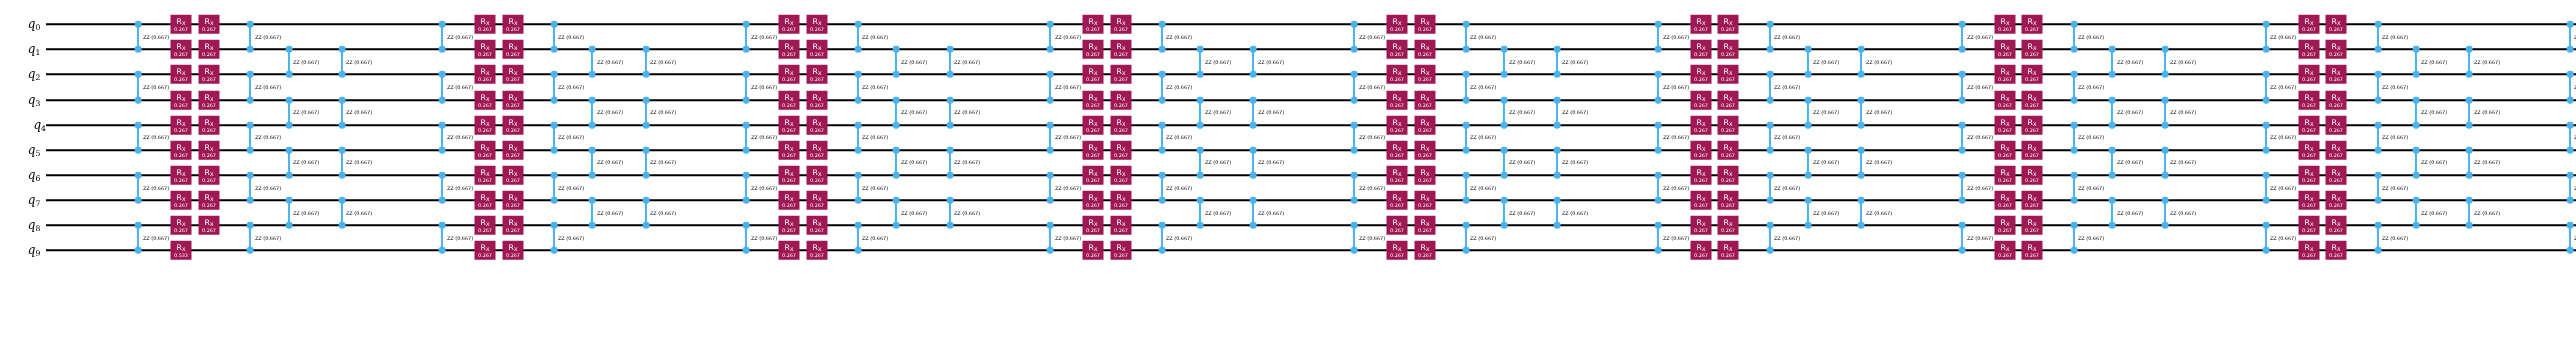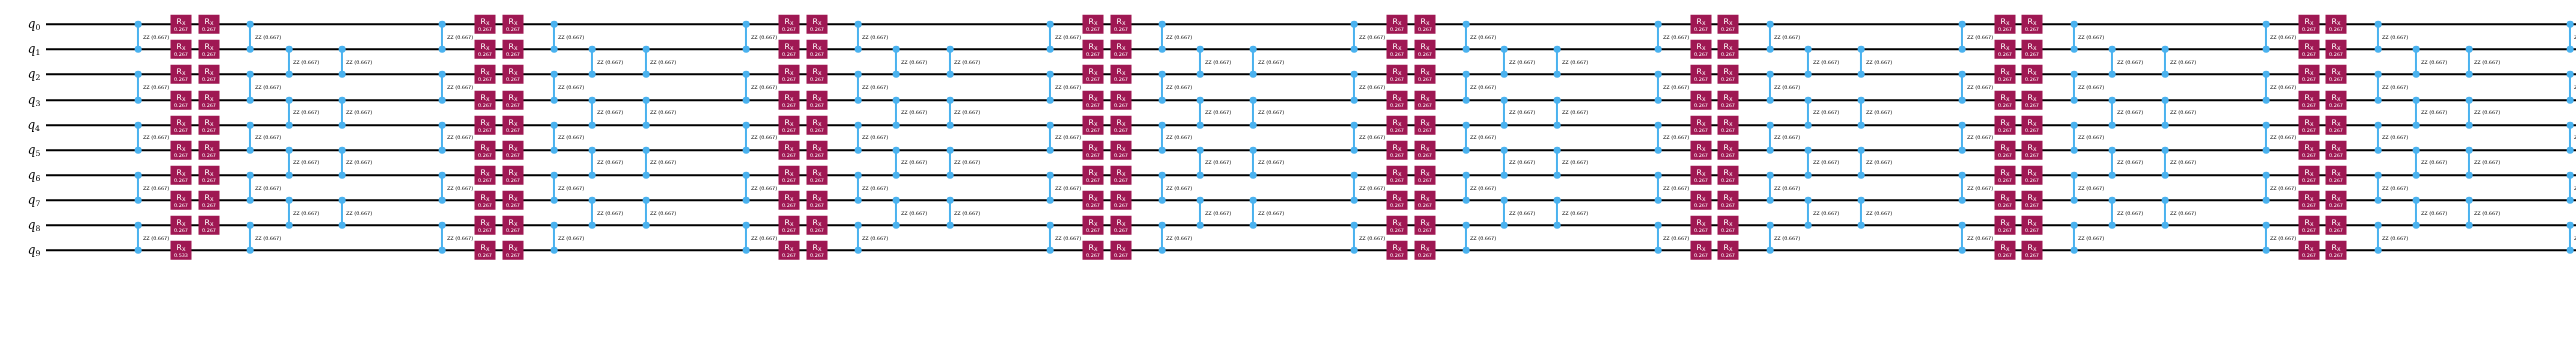--- a/index.html
+++ b/index.html
@@ -96,21 +96,21 @@
 
 <div id="circuit-root">
     <div class="qubit-label" style="left: 9.3px; top: 24px;"><span>q</span><sub>0</sub></div>
     <div class="wire" style="left: 46px; width: 3986px; top: 24px;"></div>
     <div class="qubit-label" style="left: 9.3px; top: 49px;"><span>q</span><sub>1</sub></div>
     <div class="wire" style="left: 46px; width: 3986px; top: 49px;"></div>
     <div class="qubit-label" style="left: 9.3px; top: 74px;"><span>q</span><sub>2</sub></div>
     <div class="wire" style="left: 46px; width: 3986px; top: 74px;"></div>
     <div class="qubit-label" style="left: 9.3px; top: 100px;"><span>q</span><sub>3</sub></div>
     <div class="wire" style="left: 46px; width: 3986px; top: 100px;"></div>
-    <div class="qubit-label" style="left: 9px; top: 125px;"><span>q</span><sub>4</sub></div>
+    <div class="qubit-label" style="left: 15px; top: 125px;"><span>q</span><sub>4</sub></div>
     <div class="wire" style="left: 46px; width: 3986px; top: 125px;"></div>
     <div class="qubit-label" style="left: 9.3px; top: 150px;"><span>q</span><sub>5</sub></div>
     <div class="wire" style="left: 46px; width: 3986px; top: 150px;"></div>
     <div class="qubit-label" style="left: 9.3px; top: 175px;"><span>q</span><sub>6</sub></div>
     <div class="wire" style="left: 46px; width: 3986px; top: 175px;"></div>
     <div class="qubit-label" style="left: 9.3px; top: 200px;"><span>q</span><sub>7</sub></div>
     <div class="wire" style="left: 46px; width: 3986px; top: 200px;"></div>
     <div class="qubit-label" style="left: 9.3px; top: 225px;"><span>q</span><sub>8</sub></div>
     <div class="wire" style="left: 46px; width: 3986px; top: 225px;"></div>
     <div class="qubit-label" style="left: 9.3px; top: 250px;"><span>q</span><sub>9</sub></div>

